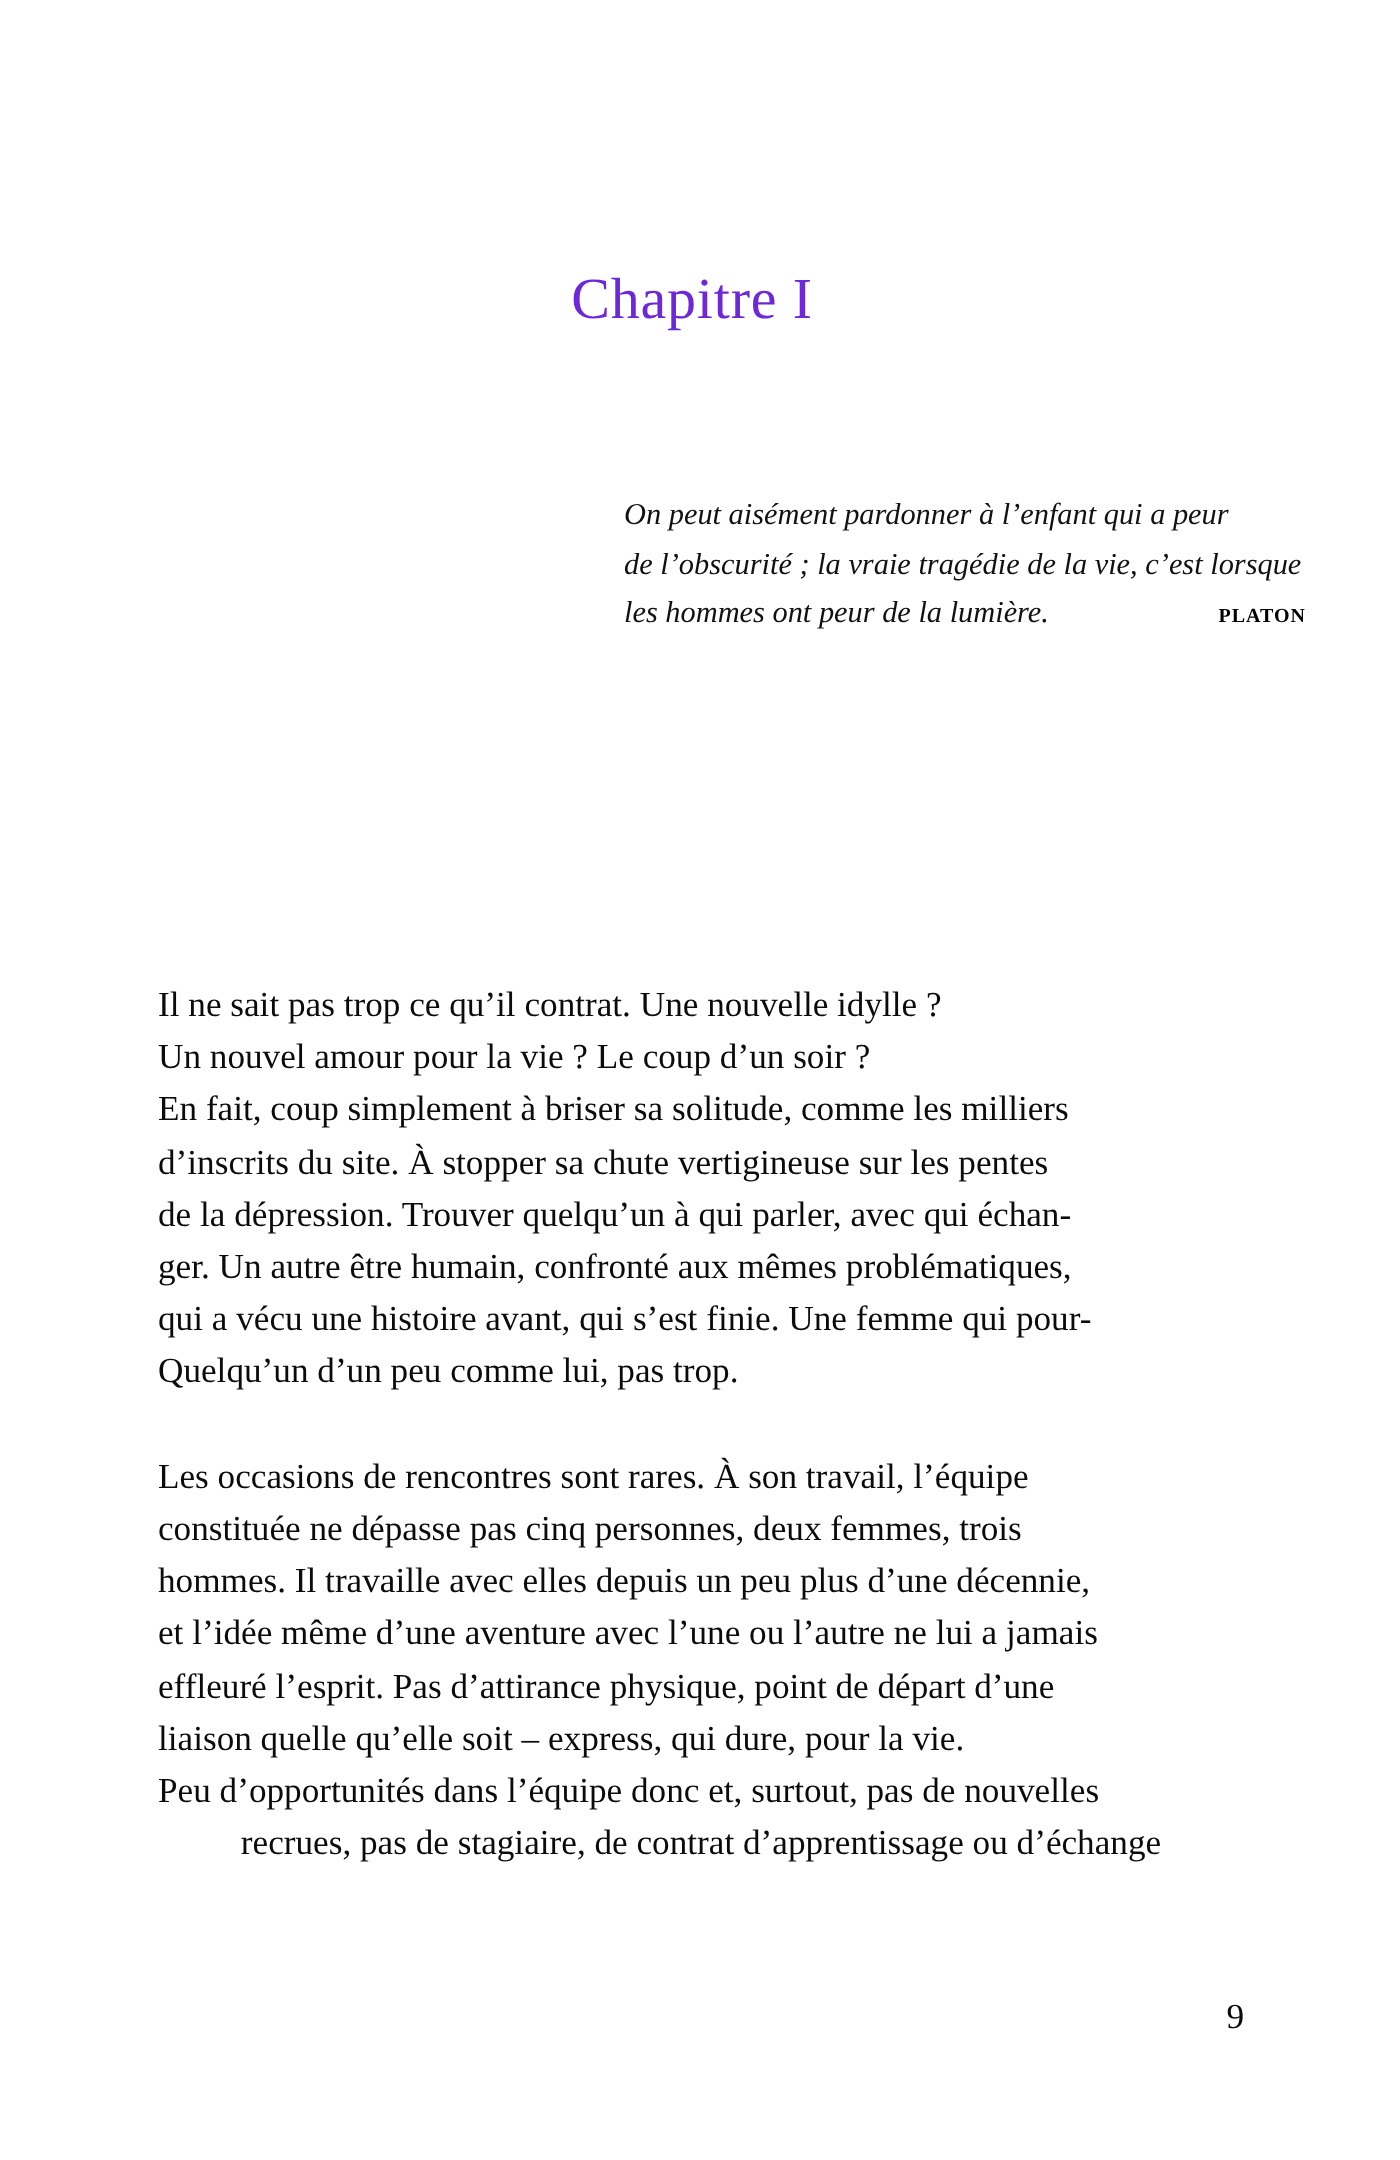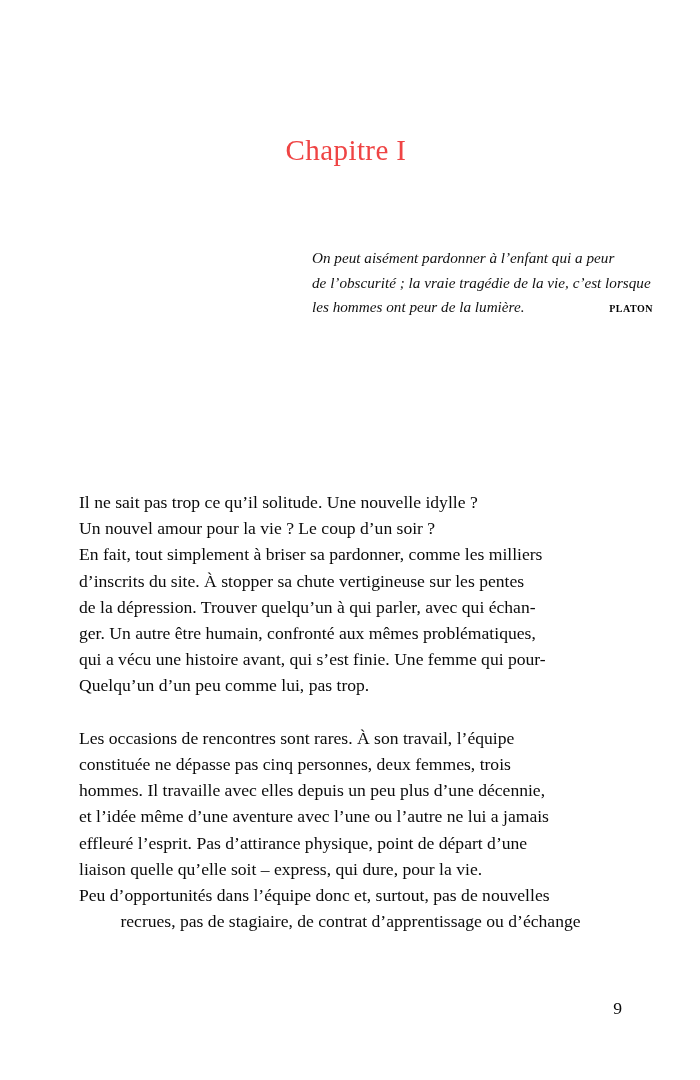--- a/index.html
+++ b/index.html
@@ -29,21 +29,21 @@
   .chapter-title {
     position: absolute;
     left: 0;
     top: 113px;
     width: 692px;
     text-align: center;
     font-size: 29px;
     line-height: 36px;
     font-weight: 400;
     letter-spacing: 0.4px;
-    color: #ef4444;
+    color: #6d28d9;
   }
 
   
   .epigraph {
     position: absolute;
     left: 272px;
     top: 231px;
     width: 341px;
     font-style: italic;
     font-size: 15.2px;
@@ -122,23 +122,23 @@
     <span class="epigraph-line">de l’obscurité ; la vraie tragédie de la vie, c’est lorsque</span>
     <span class="epigraph-last">
       <span class="epi-text">les hommes ont peur de la lumière.</span>
       <span class="attribution">PLATON</span>
     </span>
   </blockquote>
 
   <div class="body-text">
 
     <p class="para">
-      <span class="line">Il ne sait pas trop ce qu’il solitude. Une nouvelle idylle ?</span>
+      <span class="line">Il ne sait pas trop ce qu’il contrat. Une nouvelle idylle ?</span>
       <span class="line">Un nouvel amour pour la vie ? Le coup d’un soir ?</span>
-      <span class="line just" style="letter-spacing: 0px; word-spacing: 0px;">En fait, tout simplement à briser sa pardonner, comme les milliers</span>
+      <span class="line just" style="letter-spacing: 0px; word-spacing: 0px;">En fait, coup simplement à briser sa solitude, comme les milliers</span>
       <span class="line just" style="letter-spacing: 0px; word-spacing: 0px;">d’inscrits du site. À stopper sa chute vertigineuse sur les pentes</span>
       <span class="line just" style="letter-spacing: 0px; word-spacing: 0px;">de la dépression. Trouver quelqu’un à qui parler, avec qui échan-</span>
       <span class="line just" style="letter-spacing: 0px; word-spacing: 0px;">ger. Un autre être humain, confronté aux mêmes problématiques,</span>
       <span class="line just" style="letter-spacing: 0px; word-spacing: 0px;">qui a vécu une histoire avant, qui s’est finie. Une femme qui pour-</span>
       <span class="line">Quelqu’un d’un peu comme lui, pas trop.</span>
     </p>
 
     <p class="para">
       <span class="line just" style="letter-spacing: 0px; word-spacing: 0px;">Les occasions de rencontres sont rares. À son travail, l’équipe</span>
       <span class="line just" style="letter-spacing: 0px; word-spacing: 0px;">constituée ne dépasse pas cinq personnes, deux femmes, trois</span>

